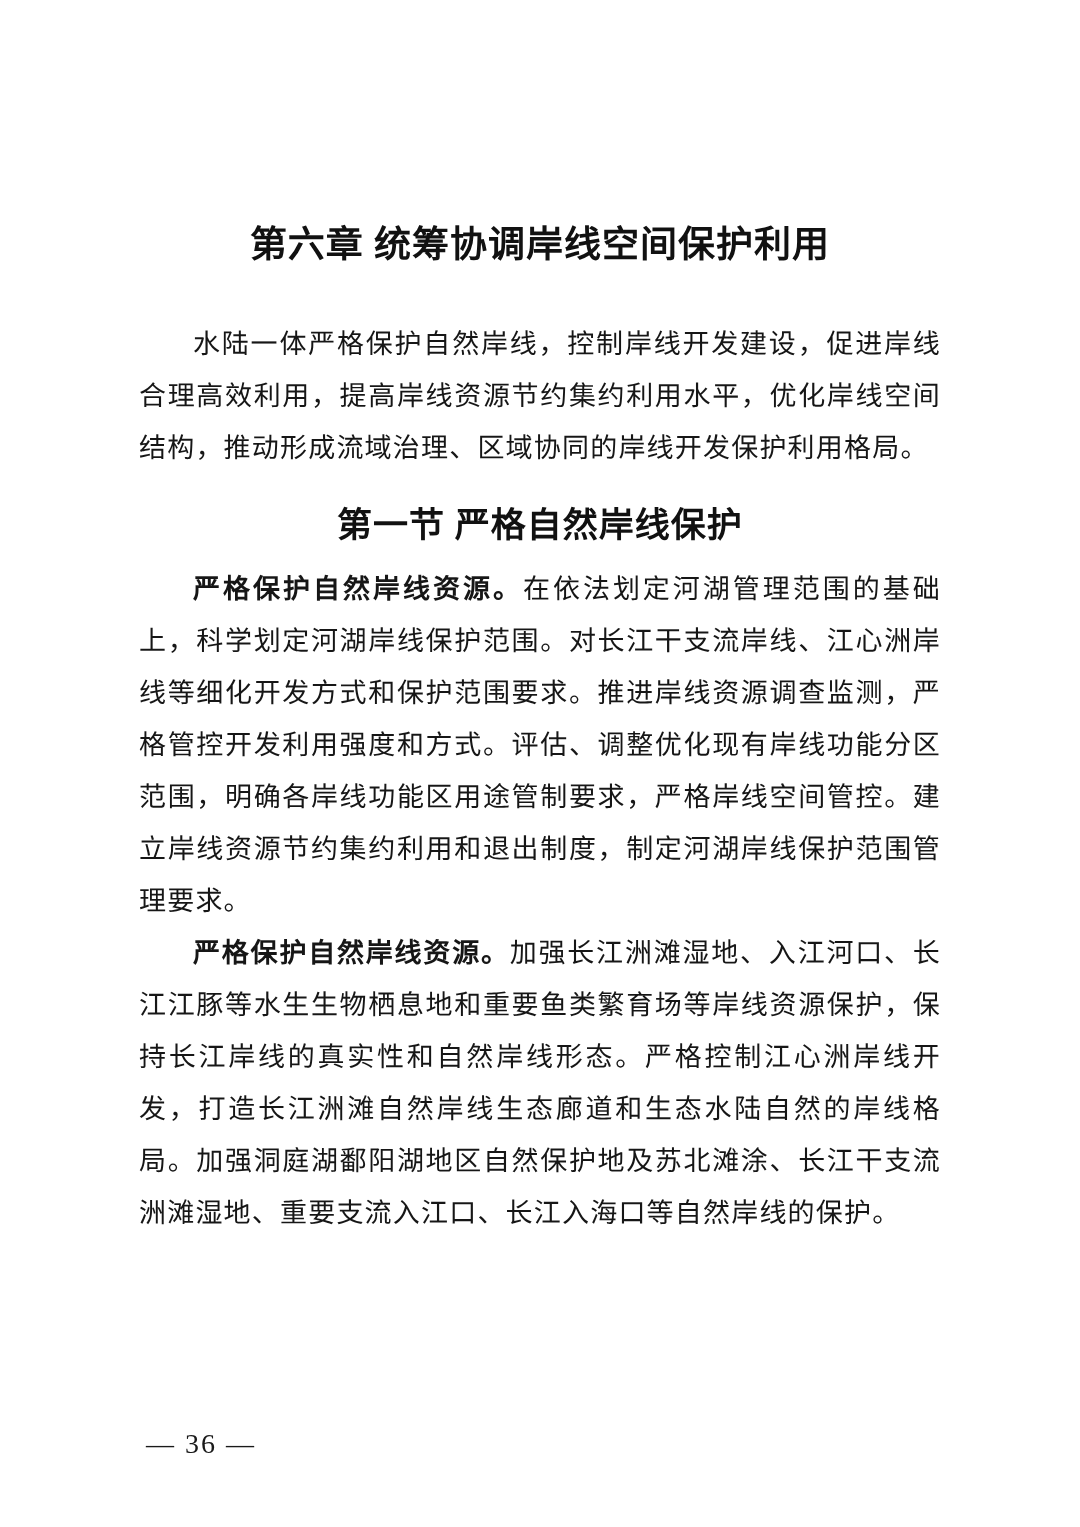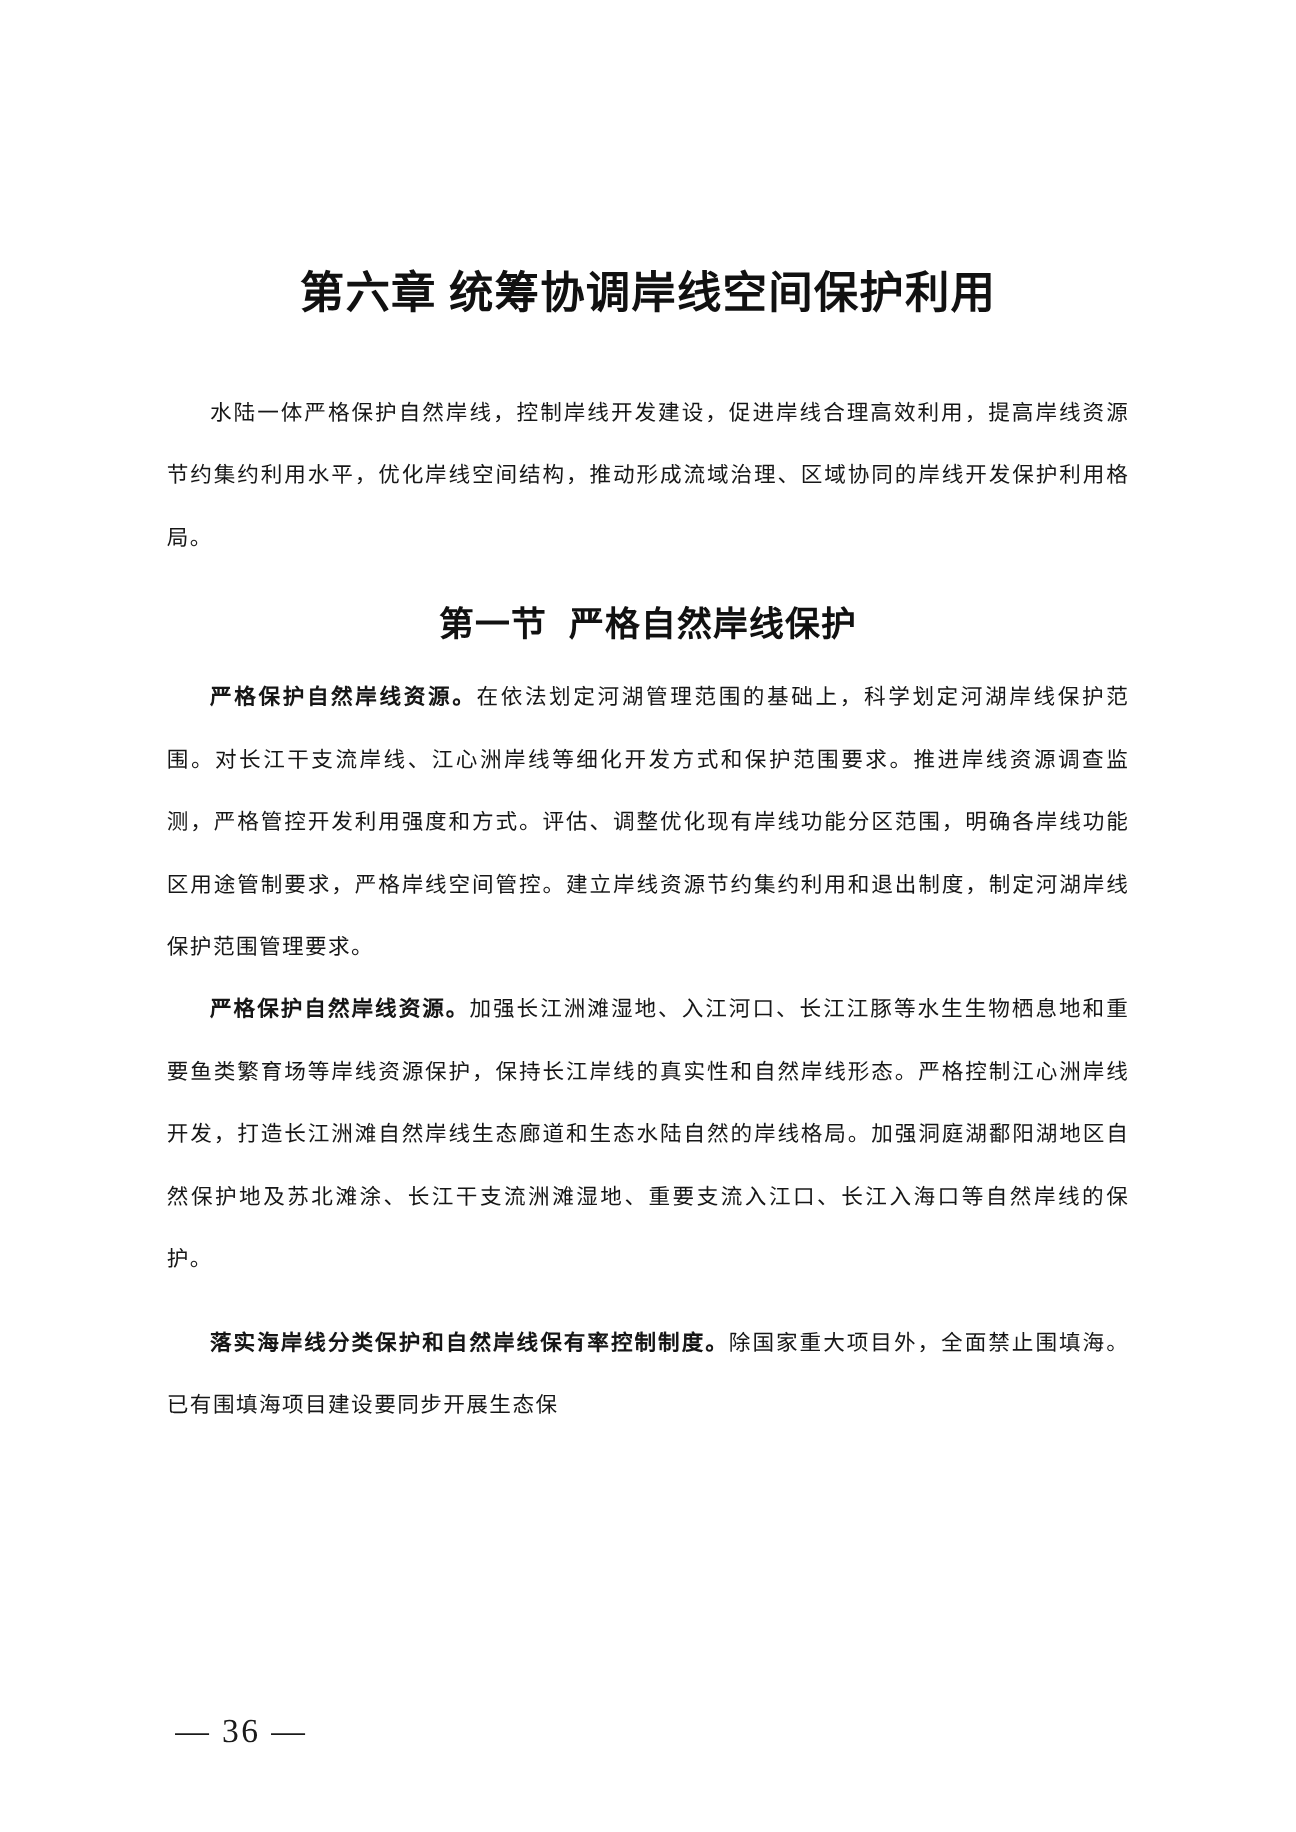--- a/index.html
+++ b/index.html
@@ -31,34 +31,34 @@
     font-family: Liberation Serif, serif;
     font-size: 37px;
     font-weight: 700;
     text-align: center;
     letter-spacing: 1px;
     color: #111111;
     white-space: nowrap;
   }
   .body-par {
     margin: 0;
-    font-size: 18px;
+    font-size: 27px;
     line-height: 52px;
     text-align: justify;
     text-indent: 2em;
     letter-spacing: 1.2px;
     color: #161616;
   }
   .body-par .lead {
     font-weight: 700;
   }
   .section-title {
     margin: 22px 0 16px 0;
-    font-family: Liberation Mono, monospace;
-    font-size: 29px;
+    font-family: Liberation Serif, serif;
+    font-size: 35px;
     font-weight: 700;
     text-align: center;
     letter-spacing: 1px;
     color: #111111;
     white-space: nowrap;
   }
   .par-gap {
     margin-top: 18px;
   }
   .page-number {
@@ -81,18 +81,17 @@
     <h1 class="chapter-title">第六章 统筹协调岸线空间保护利用</h1>
 
     <p class="body-par">水陆一体严格保护自然岸线，控制岸线开发建设，促进岸线合理高效利用，提高岸线资源节约集约利用水平，优化岸线空间结构，推动形成流域治理、区域协同的岸线开发保护利用格局。</p>
 
     <h2 class="section-title">第一节 严格自然岸线保护</h2>
 
     <p class="body-par"><b class="lead">严格保护自然岸线资源。</b><span>在依法划定河湖管理范围的基础上，科学划定河湖岸线保护范围。对长江干支流岸线、江心洲岸线等细化开发方式和保护范围要求。推进岸线资源调查监测，严格管控开发利用强度和方式。评估、调整优化现有岸线功能分区范围，明确各岸线功能区用途管制要求，严格岸线空间管控。建立岸线资源节约集约利用和退出制度，制定河湖岸线保护范围管理要求。</span></p>
 
     <p class="body-par"><b class="lead">严格保护自然岸线资源。</b><span>加强长江洲滩湿地、入江河口、长江江豚等水生生物栖息地和重要鱼类繁育场等岸线资源保护，保持长江岸线的真实性和自然岸线形态。严格控制江心洲岸线开发，打造长江洲滩自然岸线生态廊道和生态水陆自然的岸线格局。加强洞庭湖鄱阳湖地区自然保护地及苏北滩涂、长江干支流洲滩湿地、重要支流入江口、长江入海口等自然岸线的保护。</span></p>
 
-    <p class="body-par par-gap"><b class="lead">落实海岸线分类保护和自然岸线保有率控制制度。</b><span>除国家重大项目外，全面禁止围填海。已有围填海项目建设要同步开展生态保</span></p>
 
   </div>
 
   <div class="page-number">— 36 —</div>
 </div>
 
 </body></html>

